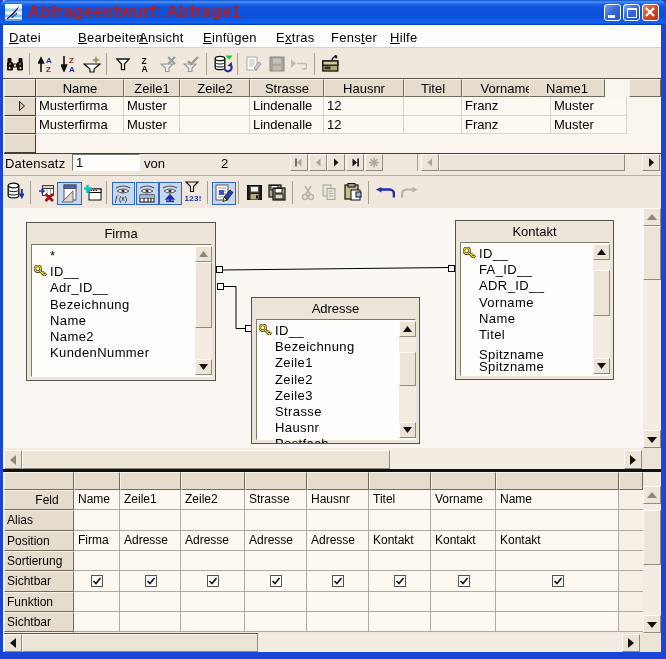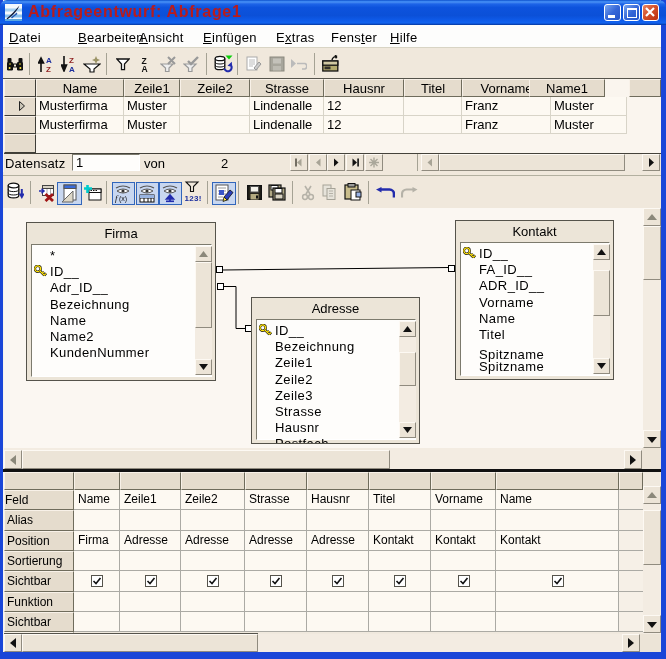--- a/index.html
+++ b/index.html
@@ -457,21 +457,21 @@
     <div class="abs hdr" style="left:4px;top:472px;width:70px;height:18px;"></div>
     <div class="abs hdr" style="left:74px;top:472px;width:46px;height:18px;"></div>
     <div class="abs hdr" style="left:120px;top:472px;width:61px;height:18px;"></div>
     <div class="abs hdr" style="left:181px;top:472px;width:64px;height:18px;"></div>
     <div class="abs hdr" style="left:245px;top:472px;width:62px;height:18px;"></div>
     <div class="abs hdr" style="left:307px;top:472px;width:62px;height:18px;"></div>
     <div class="abs hdr" style="left:369px;top:472px;width:62px;height:18px;"></div>
     <div class="abs hdr" style="left:431px;top:472px;width:65px;height:18px;"></div>
     <div class="abs hdr" style="left:496px;top:472px;width:123px;height:18px;"></div>
     <div class="abs hdr" style="left:619px;top:472px;width:24px;height:18px;"></div>
-    <div class="abs hdr" style="left:4px;top:490px;width:70px;height:20.30000000000001px;text-align:left;line-height:19.30000000000001px;font-size:12px;padding-left:0;">Feld</div>
+    <div class="abs hdr" style="left:4px;top:490px;width:70px;height:20.30000000000001px;text-align:center;line-height:19.30000000000001px;font-size:12px;padding-left:16px;">Feld</div>
     <div class="abs t11" style="left:74px;top:490px;width:46px;height:20.30000000000001px;background:#fdf9f2;border-right:1px solid #abaaa4;border-bottom:1px solid #abaaa4;box-sizing:border-box;line-height:19.30000000000001px;padding-left:4px;overflow:hidden;">Name</div>
     <div class="abs t11" style="left:120px;top:490px;width:61px;height:20.30000000000001px;background:#fdf9f2;border-right:1px solid #abaaa4;border-bottom:1px solid #abaaa4;box-sizing:border-box;line-height:19.30000000000001px;padding-left:4px;overflow:hidden;">Zeile1</div>
     <div class="abs t11" style="left:181px;top:490px;width:64px;height:20.30000000000001px;background:#fdf9f2;border-right:1px solid #abaaa4;border-bottom:1px solid #abaaa4;box-sizing:border-box;line-height:19.30000000000001px;padding-left:4px;overflow:hidden;">Zeile2</div>
     <div class="abs t11" style="left:245px;top:490px;width:62px;height:20.30000000000001px;background:#fdf9f2;border-right:1px solid #abaaa4;border-bottom:1px solid #abaaa4;box-sizing:border-box;line-height:19.30000000000001px;padding-left:4px;overflow:hidden;">Strasse</div>
     <div class="abs t11" style="left:307px;top:490px;width:62px;height:20.30000000000001px;background:#fdf9f2;border-right:1px solid #abaaa4;border-bottom:1px solid #abaaa4;box-sizing:border-box;line-height:19.30000000000001px;padding-left:4px;overflow:hidden;">Hausnr</div>
     <div class="abs t11" style="left:369px;top:490px;width:62px;height:20.30000000000001px;background:#fdf9f2;border-right:1px solid #abaaa4;border-bottom:1px solid #abaaa4;box-sizing:border-box;line-height:19.30000000000001px;padding-left:4px;overflow:hidden;">Titel</div>
     <div class="abs t11" style="left:431px;top:490px;width:65px;height:20.30000000000001px;background:#fdf9f2;border-right:1px solid #abaaa4;border-bottom:1px solid #abaaa4;box-sizing:border-box;line-height:19.30000000000001px;padding-left:4px;overflow:hidden;">Vorname</div>
     <div class="abs t11" style="left:496px;top:490px;width:123px;height:20.30000000000001px;background:#fdf9f2;border-right:1px solid #abaaa4;border-bottom:1px solid #abaaa4;box-sizing:border-box;line-height:19.30000000000001px;padding-left:4px;overflow:hidden;">Name</div>
     <div class="abs" style="left:619px;top:490px;width:24px;height:20.30000000000001px;background:#f6f0e7;border-bottom:1px solid #abaaa4;box-sizing:border-box;"></div>
     <div class="abs hdr" style="left:4px;top:510.3px;width:70px;height:20.400000000000034px;text-align:left;line-height:19.400000000000034px;font-size:12px;padding-left:2px;">Alias</div>

